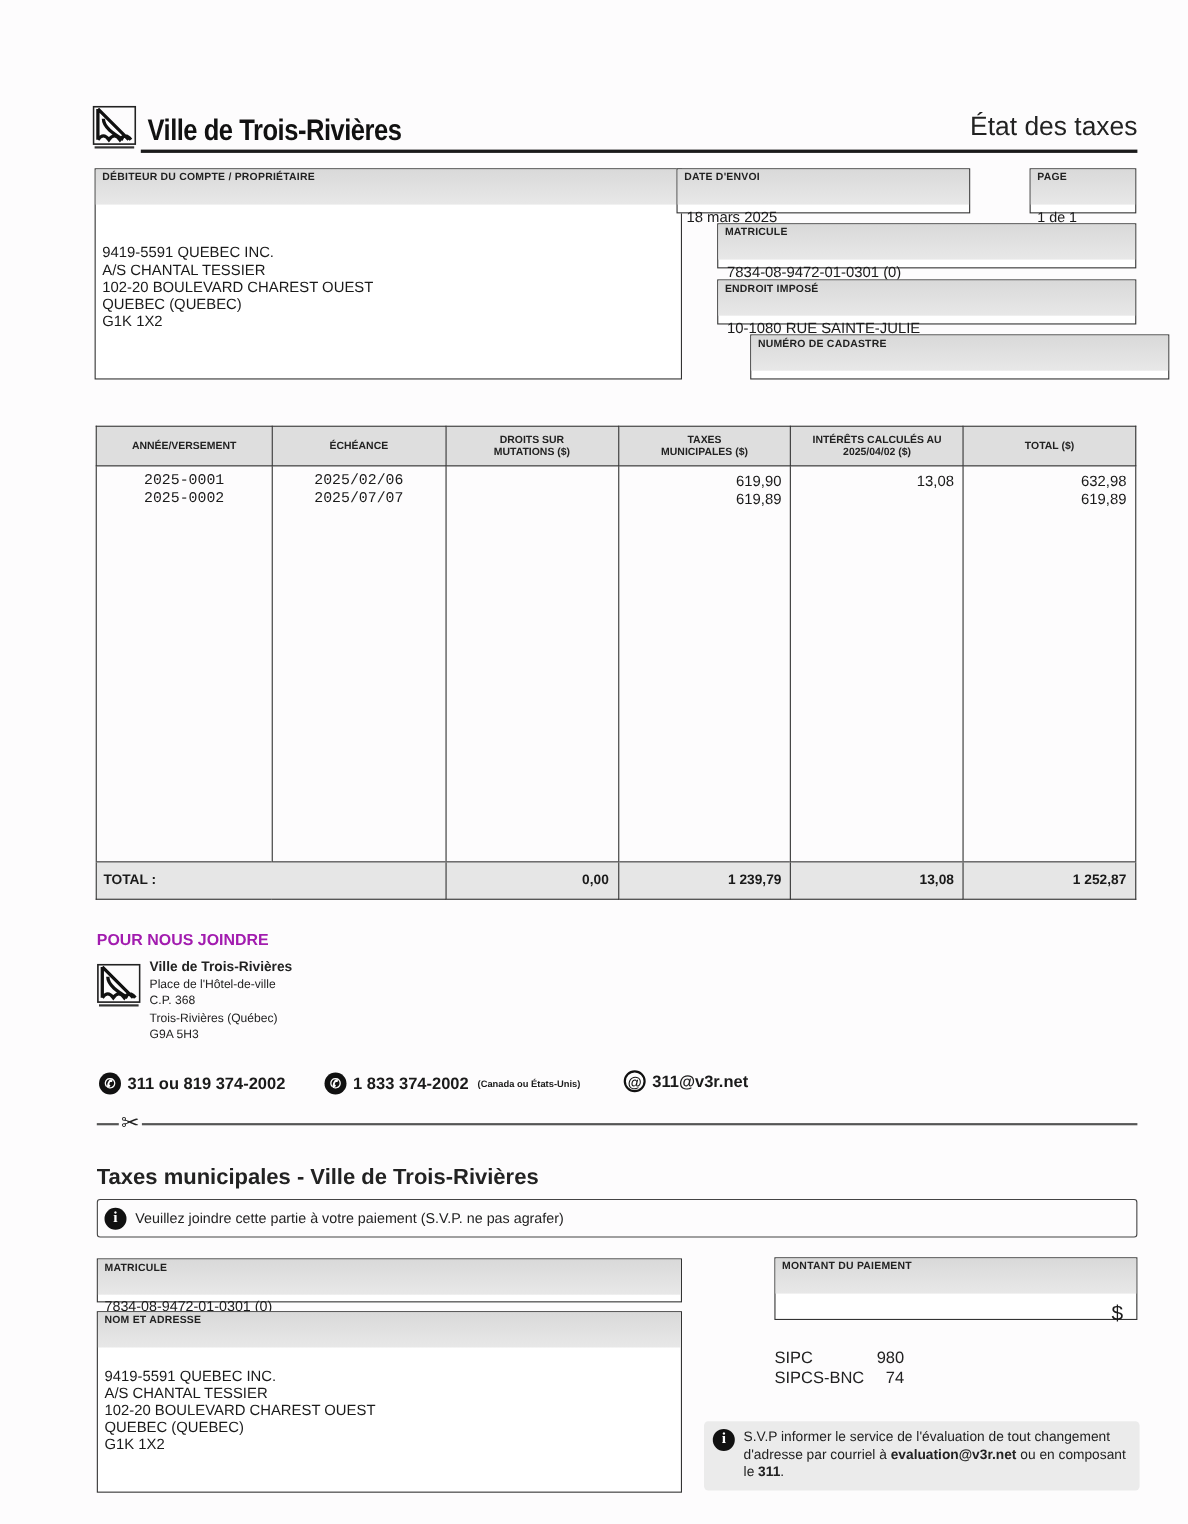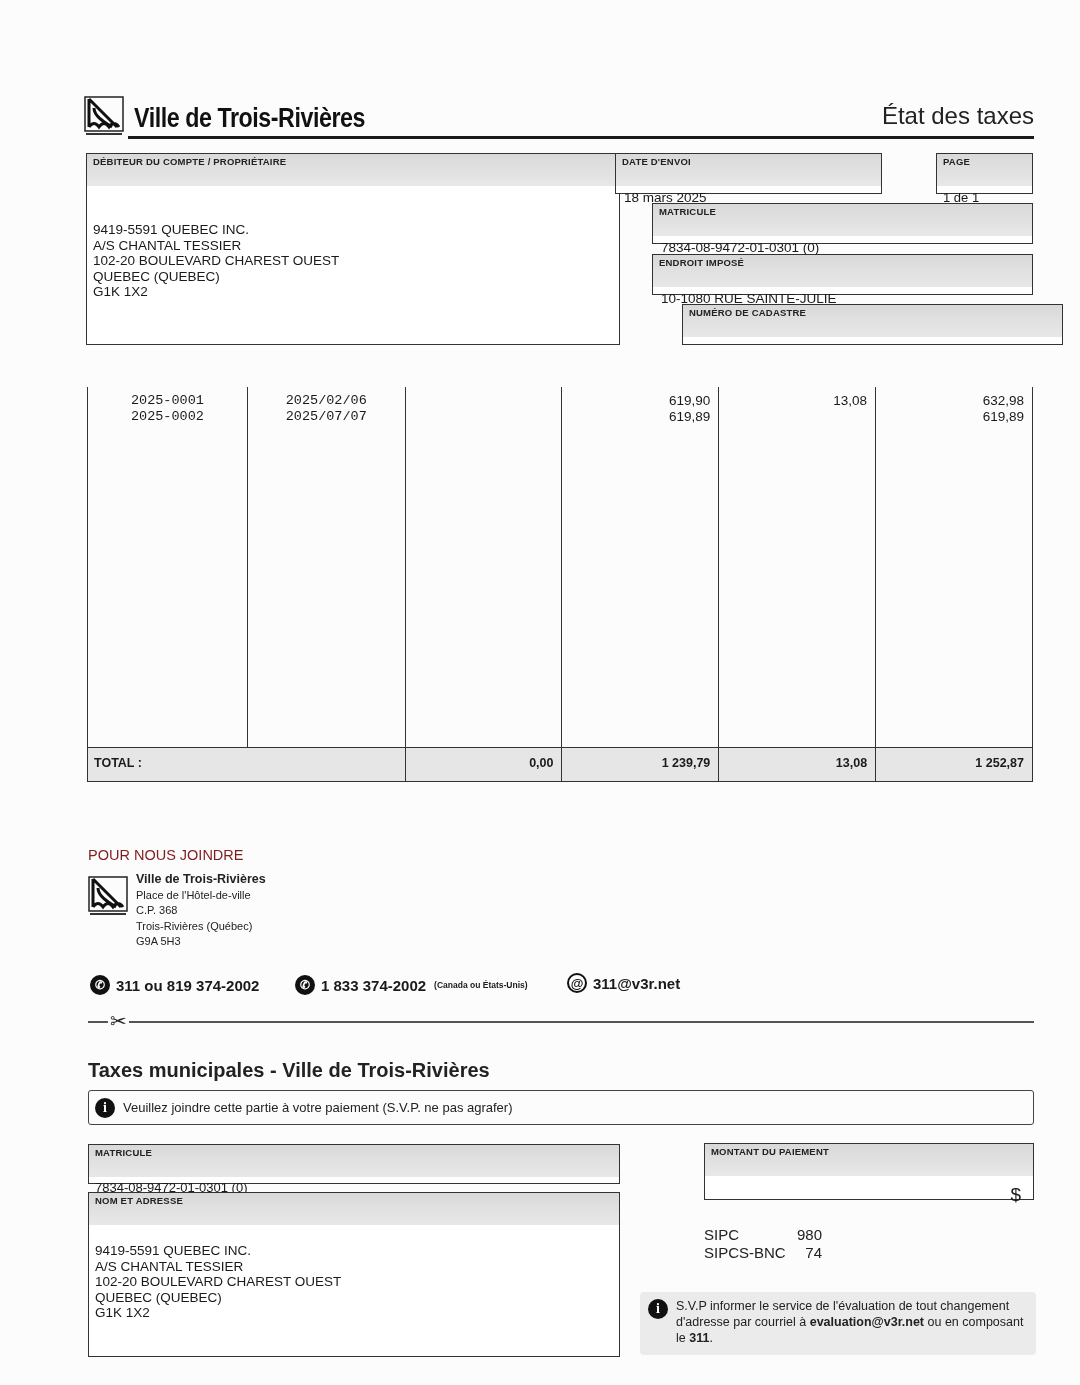--- a/index.html
+++ b/index.html
@@ -23,21 +23,21 @@
   
   table.tx { position: absolute; left: 87px; top: 387px; width: 946px; border-collapse: collapse; }
   table.tx th { background: #dedede; font-size: 9.5px; font-weight: bold; height: 36px; border: 1.5px solid #333; line-height: 11px; color:#222; }
   table.tx td { border-left: 1.5px solid #333; border-right: 1.5px solid #333; font-size: 13.5px; vertical-align: top; padding-top: 6px; line-height: 15.5px; }
   table.tx td.c { text-align: center; font-family: Liberation Mono, monospace; }
   table.tx td.r { text-align: right; padding-right: 8px; }
   table.tx tr.body td { height: 360px; }
   table.tx tr.tot td { height: 34px; background: #e6e6e6; border: 1.5px solid #333; font-size: 12.5px; font-weight: bold; vertical-align: middle; padding-top: 0; }
 
   
-  .contact-h { left: 88px; top: 847px; font-size: 14.5px; font-weight: normal; color:#7f1d1d; }
+  .contact-h { left: 88px; top: 847px; font-size: 14.5px; font-weight: bold; color:#a21caf; }
   .c-logo { left: 88px; top: 876px; width: 40px; height: 42px; }
   .c-addr { left: 136px; top: 872px; font-size: 11px; line-height: 15.5px; color:#222; }
   .c-addr .n { font-size: 12.5px; font-weight: bold; }
   .phone { top: 975px; font-size: 15px; font-weight: bold; display: flex; align-items: center; gap: 6px; color:#1a1a1a; }
   .phone small { font-size: 8.5px; font-weight: bold; margin-left: 2px; }
   .icirc { width: 20px; height: 20px; border-radius: 50%; background: #111; display: inline-flex; align-items: center; justify-content: center; color: #fff; font-size: 12px; font-weight: bold; }
   .at { background: #fff; border: 2px solid #111; color: #111; font-size: 13px; }
 
   .cut-line { left: 88px; top: 1021px; width: 946px; height: 1.5px; background: #555; }
   .scissors { left: 108px; top: 1010px; font-size: 20px; background: #fdfcfd; padding: 0 2px; line-height: 22px; color:#222; }
@@ -100,20 +100,28 @@
 <table class="tx">
   <colgroup>
     <col style="width:160px">
       <col style="width:158px">
       <col style="width:157px">
     <col style="width:157px">
       <col style="width:157px">
       <col style="width:157px">
   </colgroup>
   <tbody>
+      <tr>
+    <th>ANNÉE/VERSEMENT</th>
+    <th>ÉCHÉANCE</th>
+    <th style="padding:0 40px;">DROITS SUR MUTATIONS ($)</th>
+    <th style="padding:0 34px;">TAXES MUNICIPALES ($)</th>
+    <th style="padding:0 12px;">INTÉRÊTS CALCULÉS AU 2025/04/02 ($)</th>
+    <th>TOTAL ($)</th>
+  </tr>
   <tr class="body">
     <td class="c">
       <div>2025-0001</div>
       <div>2025-0002</div>
     </td>
     <td class="c">
       <div>2025/02/06</div>
       <div>2025/07/07</div>
     </td>
     <td class="r">

